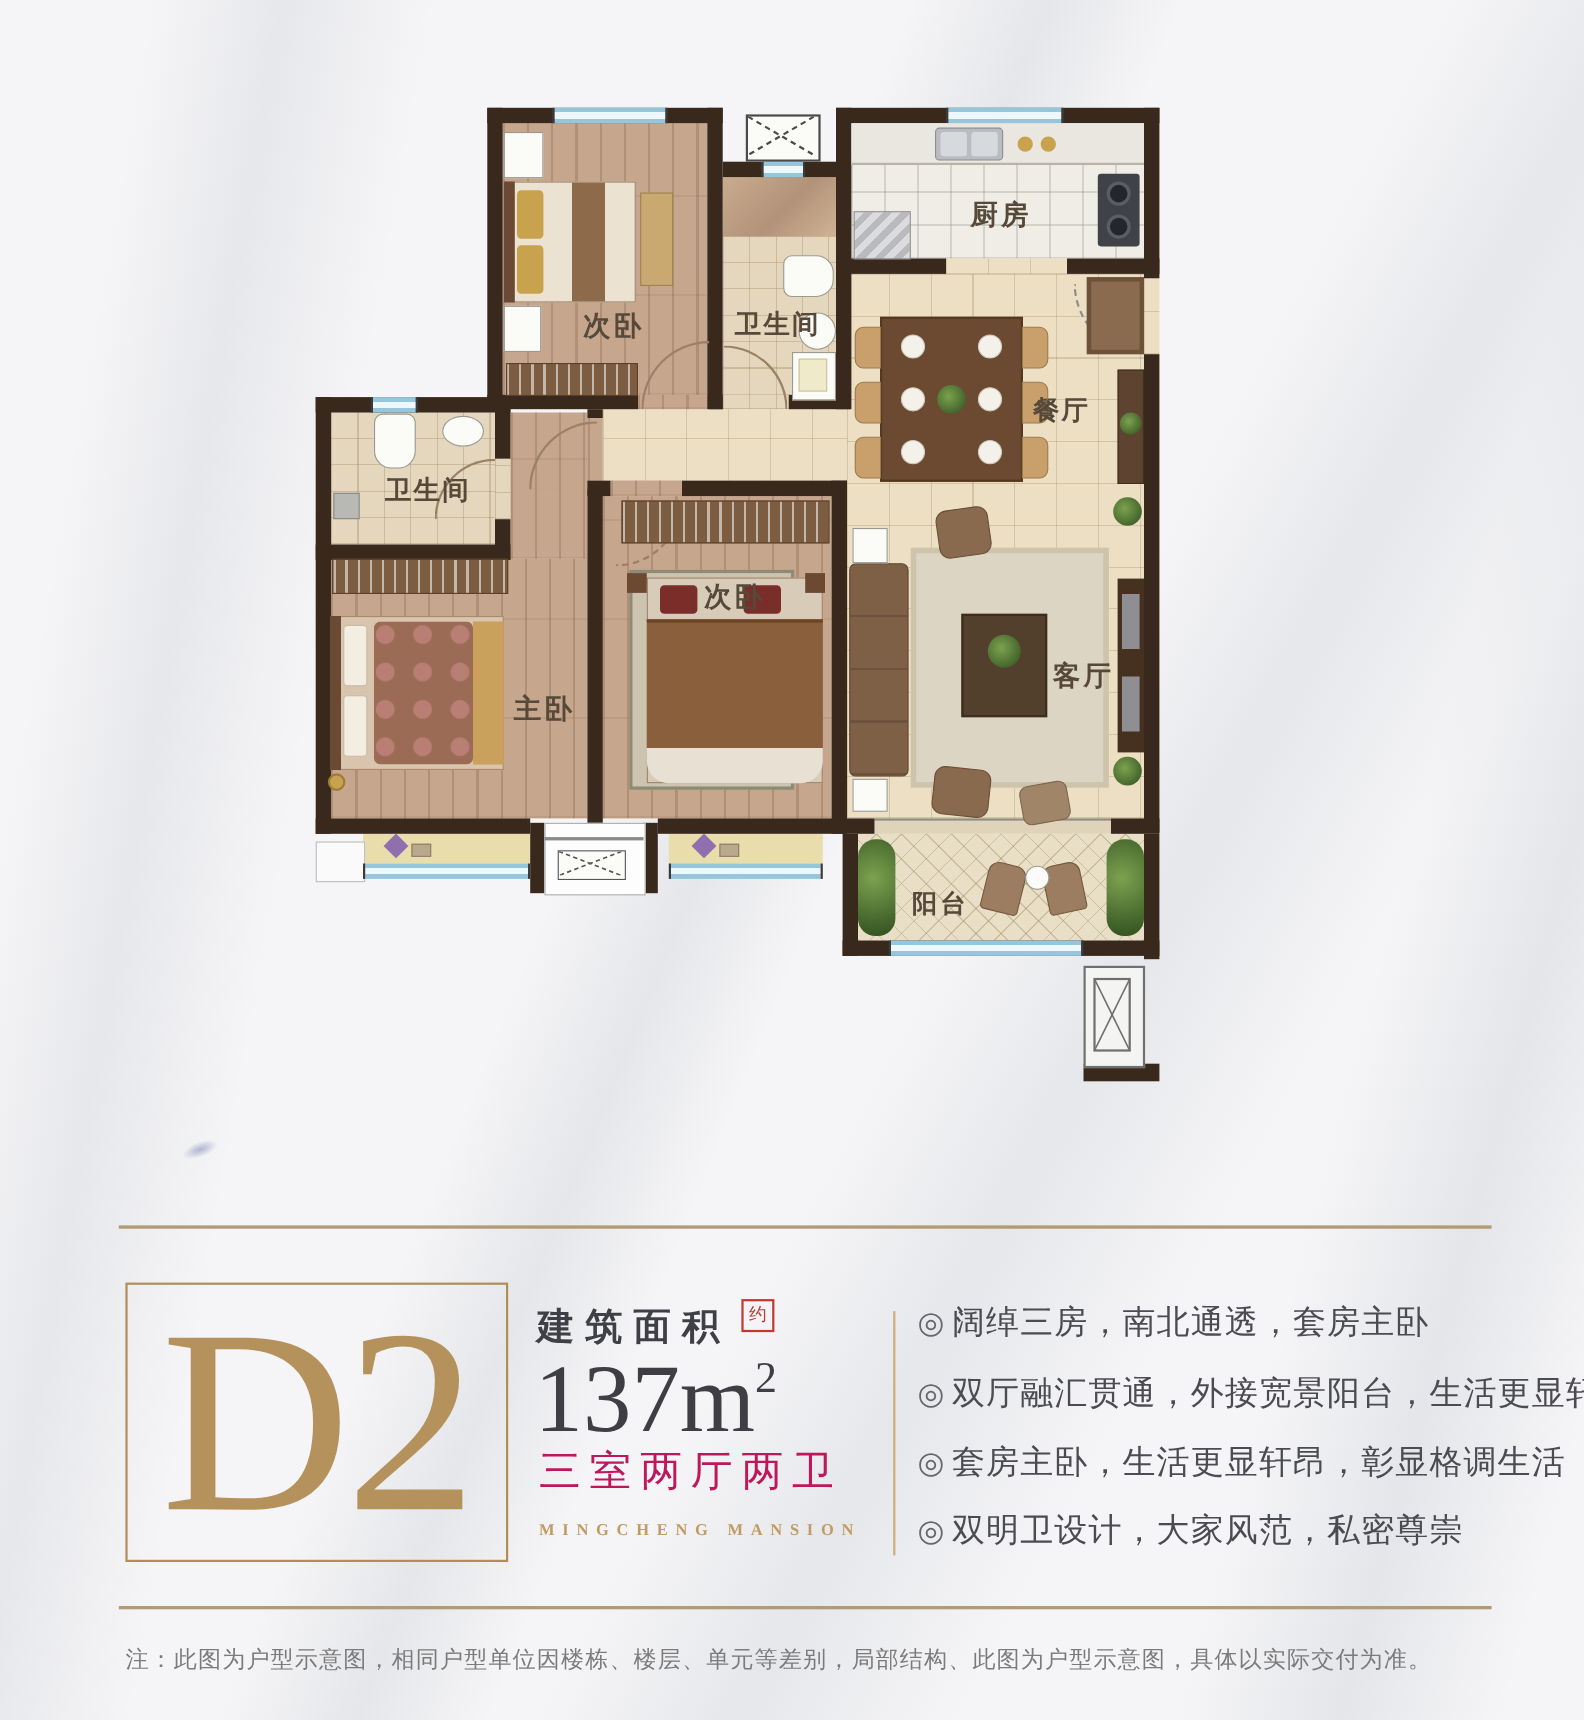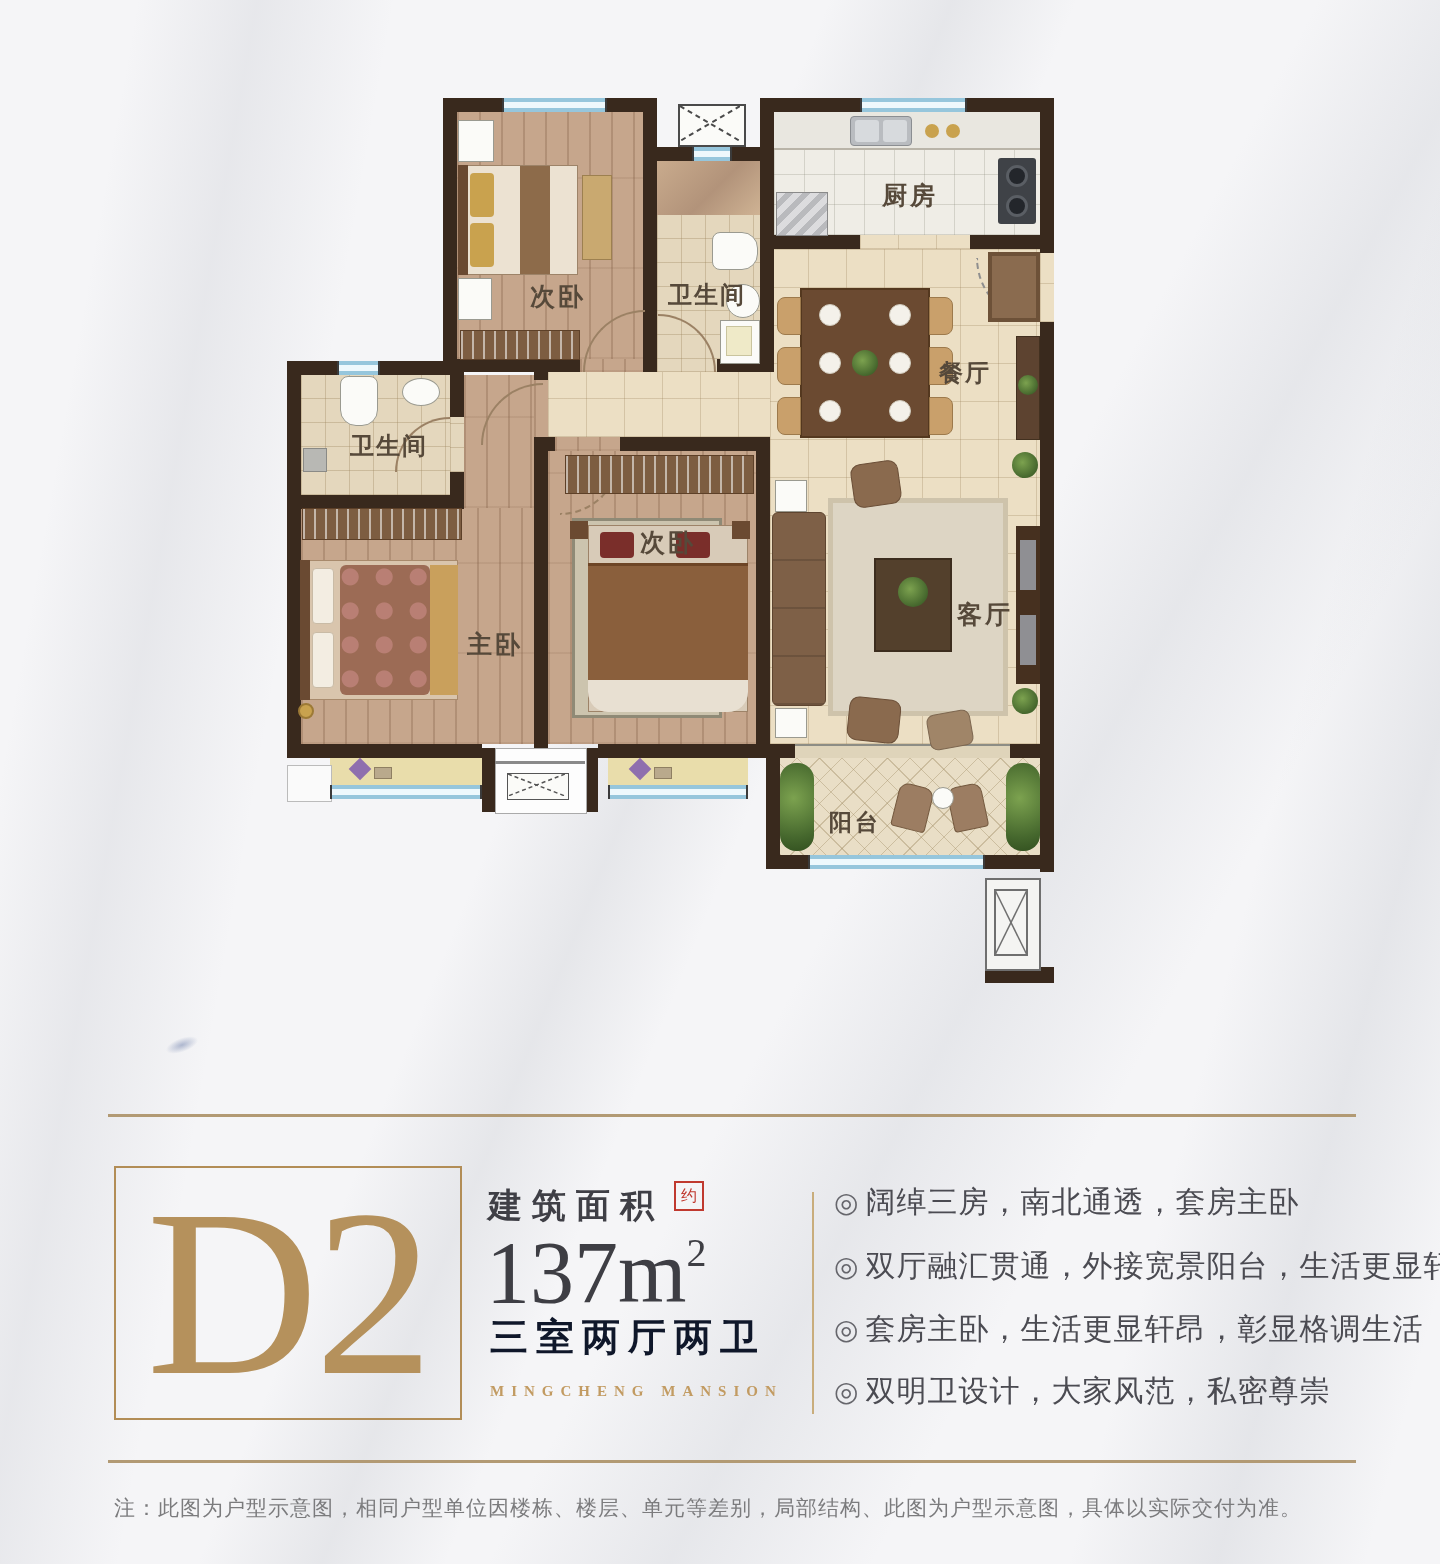--- a/index.html
+++ b/index.html
@@ -57,21 +57,21 @@
          color:#b5915c;letter-spacing:-4px;}
   .area-row{position:absolute;left:488px;top:1183px;display:flex;align-items:flex-start;gap:10px;}
   .area-title{font-family:"Liberation Serif","DejaVu Serif",serif;font-size:34px;letter-spacing:10px;
          font-weight:600;color:#3f3f46;}
   .seal{width:26px;height:26px;border:2px solid #c0392f;color:#c0392f;font-size:16px;line-height:26px;
          text-align:center;margin-top:-2px;}
   .area-value{position:absolute;left:486px;top:1222px;font-family:"Liberation Serif","DejaVu Serif",serif;
          font-size:88px;color:#3e3e44;}
   .area-value sup{font-size:40px;position:relative;top:-6px;}
   .layout-text{position:absolute;left:490px;top:1312px;font-family:"Liberation Serif","DejaVu Serif",serif;
-         font-size:38px;letter-spacing:8px;font-weight:700;color:#0f172a;}
+         font-size:38px;letter-spacing:8px;font-weight:400;color:#be185d;}
   .project-en{position:absolute;left:490px;top:1383px;font-family:"Liberation Serif","DejaVu Serif",serif;
          font-size:15px;letter-spacing:7px;font-weight:700;color:#c29b62;}
   .vdivider{position:absolute;left:812px;top:1192px;width:2px;height:222px;background:#c9ad7c;}
   .feature{position:absolute;left:834px;font-size:30px;color:#4b4b52;letter-spacing:1px;white-space:nowrap;}
   .feature .mk{color:#66666c;margin-right:6px;font-size:28px;}
   .disclaimer{position:absolute;left:114px;top:1494px;font-size:21px;color:#7b7b7d;letter-spacing:1px;}
   .smudge{position:absolute;left:165px;top:1038px;width:34px;height:14px;transform:rotate(-20deg);
       background:radial-gradient(ellipse, rgba(90,110,160,.45), transparent 70%);}
 </style>
 </head>

